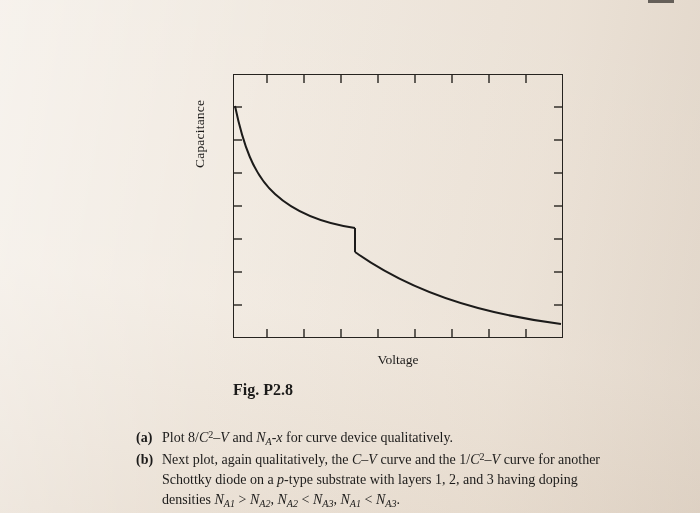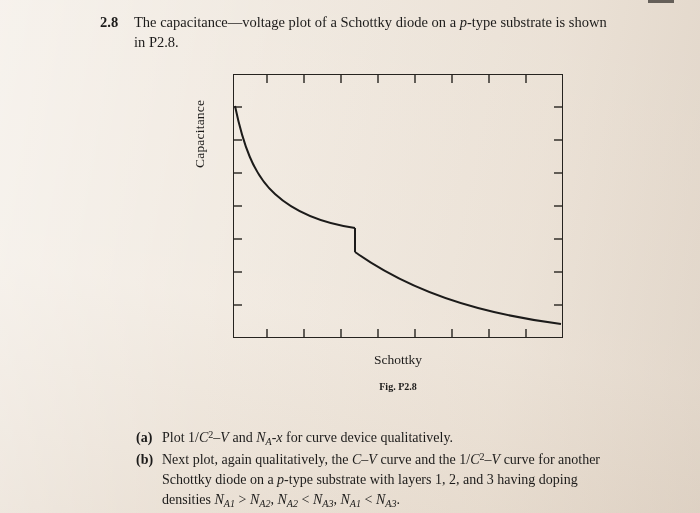--- a/index.html
+++ b/index.html
@@ -98,22 +98,21 @@
     top: 352px;
     width: 330px;
     text-align: center;
     font-size: 13.5px;
   }
   .fig-caption {
     position: absolute;
     left: 233px;
     top: 381px;
     width: 330px;
-    text-align: center;
-    font-size: 10px;
+    font-size: 16px;
     font-weight: bold;
   }
 
   
   .parts {
     position: absolute;
     left: 136px;
     top: 428px;
     width: 520px;
     font-size: 14px;
@@ -142,27 +141,20 @@
 </style>
 </head>
 <body>
 
 <div class="paper-shade"></div>
 
 <div class="page">
 
   <div class="top-mark"></div>
 
-  <div class="problem">
-    <div class="problem-num">2.8</div>
-    <div class="problem-text">
-      <span>The capacitance—voltage plot of a Schottky diode on a </span><span class="it">p</span><span>-type substrate is shown</span><br>
-      <span>in P2.8.</span>
-    </div>
-  </div>
 
   <div class="figure-wrap">
     <div class="plot-box"></div>
     <svg class="plot-svg" viewBox="0 0 330 264" preserveAspectRatio="none">
 
       <g stroke="#26231f" stroke-width="1.4">
         <line x1="34" y1="0" x2="34" y2="9"></line>
         <line x1="71" y1="0" x2="71" y2="9"></line>
         <line x1="108" y1="0" x2="108" y2="9"></line>
         <line x1="145" y1="0" x2="145" y2="9"></line>
@@ -205,27 +197,27 @@
 
       <path d="M 2,32 C 10,70 20,100 42,120 C 66,142 95,150 122,154" fill="none" stroke="#1c1b1a" stroke-width="2"></path>
 
       <path d="M 122,154 L 122,178" fill="none" stroke="#1c1b1a" stroke-width="2"></path>
 
       <path d="M 122,178 C 160,205 200,222 245,234 C 275,242 305,247 328,250" fill="none" stroke="#1c1b1a" stroke-width="2"></path>
     </svg>
   </div>
 
   <div class="y-axis-label">Capacitance</div>
-  <div class="x-axis-label">Schottky</div>
+  <div class="x-axis-label">Voltage</div>
   <div class="fig-caption">Fig. P2.8</div>
 
   <div class="parts">
     <div class="part">
       <div class="part-label">(a)</div>
-      <div class="part-body"><span>Plot 1/</span><span class="mathvar">C</span><sup>2</sup><span>–</span><span class="mathvar">V</span><span> and </span><span class="mathvar">N</span><sub class="mathvar">A</sub><span>-</span><span class="mathvar">x</span><span> for curve device qualitatively.</span></div>
+      <div class="part-body"><span>Plot 8/</span><span class="mathvar">C</span><sup>2</sup><span>–</span><span class="mathvar">V</span><span> and </span><span class="mathvar">N</span><sub class="mathvar">A</sub><span>-</span><span class="mathvar">x</span><span> for curve device qualitatively.</span></div>
     </div>
     <div class="part">
       <div class="part-label">(b)</div>
       <div class="part-body"><span>Next plot, again qualitatively, the </span><span class="mathvar">C</span><span>–</span><span class="mathvar">V</span><span> curve and the 1/</span><span class="mathvar">C</span><sup>2</sup><span>–</span><span class="mathvar">V</span><span> curve for another</span><br><span>Schottky diode on a </span><span class="mathvar">p</span><span>-type substrate with layers 1, 2, and 3 having doping</span><br><span>densities </span><span class="mathvar">N</span><sub class="mathvar">A1</sub><span> &gt; </span><span class="mathvar">N</span><sub class="mathvar">A2</sub><span>, </span><span class="mathvar">N</span><sub class="mathvar">A2</sub><span> &lt; </span><span class="mathvar">N</span><sub class="mathvar">A3</sub><span>, </span><span class="mathvar">N</span><sub class="mathvar">A1</sub><span> &lt; </span><span class="mathvar">N</span><sub class="mathvar">A3</sub><span>.</span></div>
     </div>
   </div>
 
 </div>
 
 </body></html>

